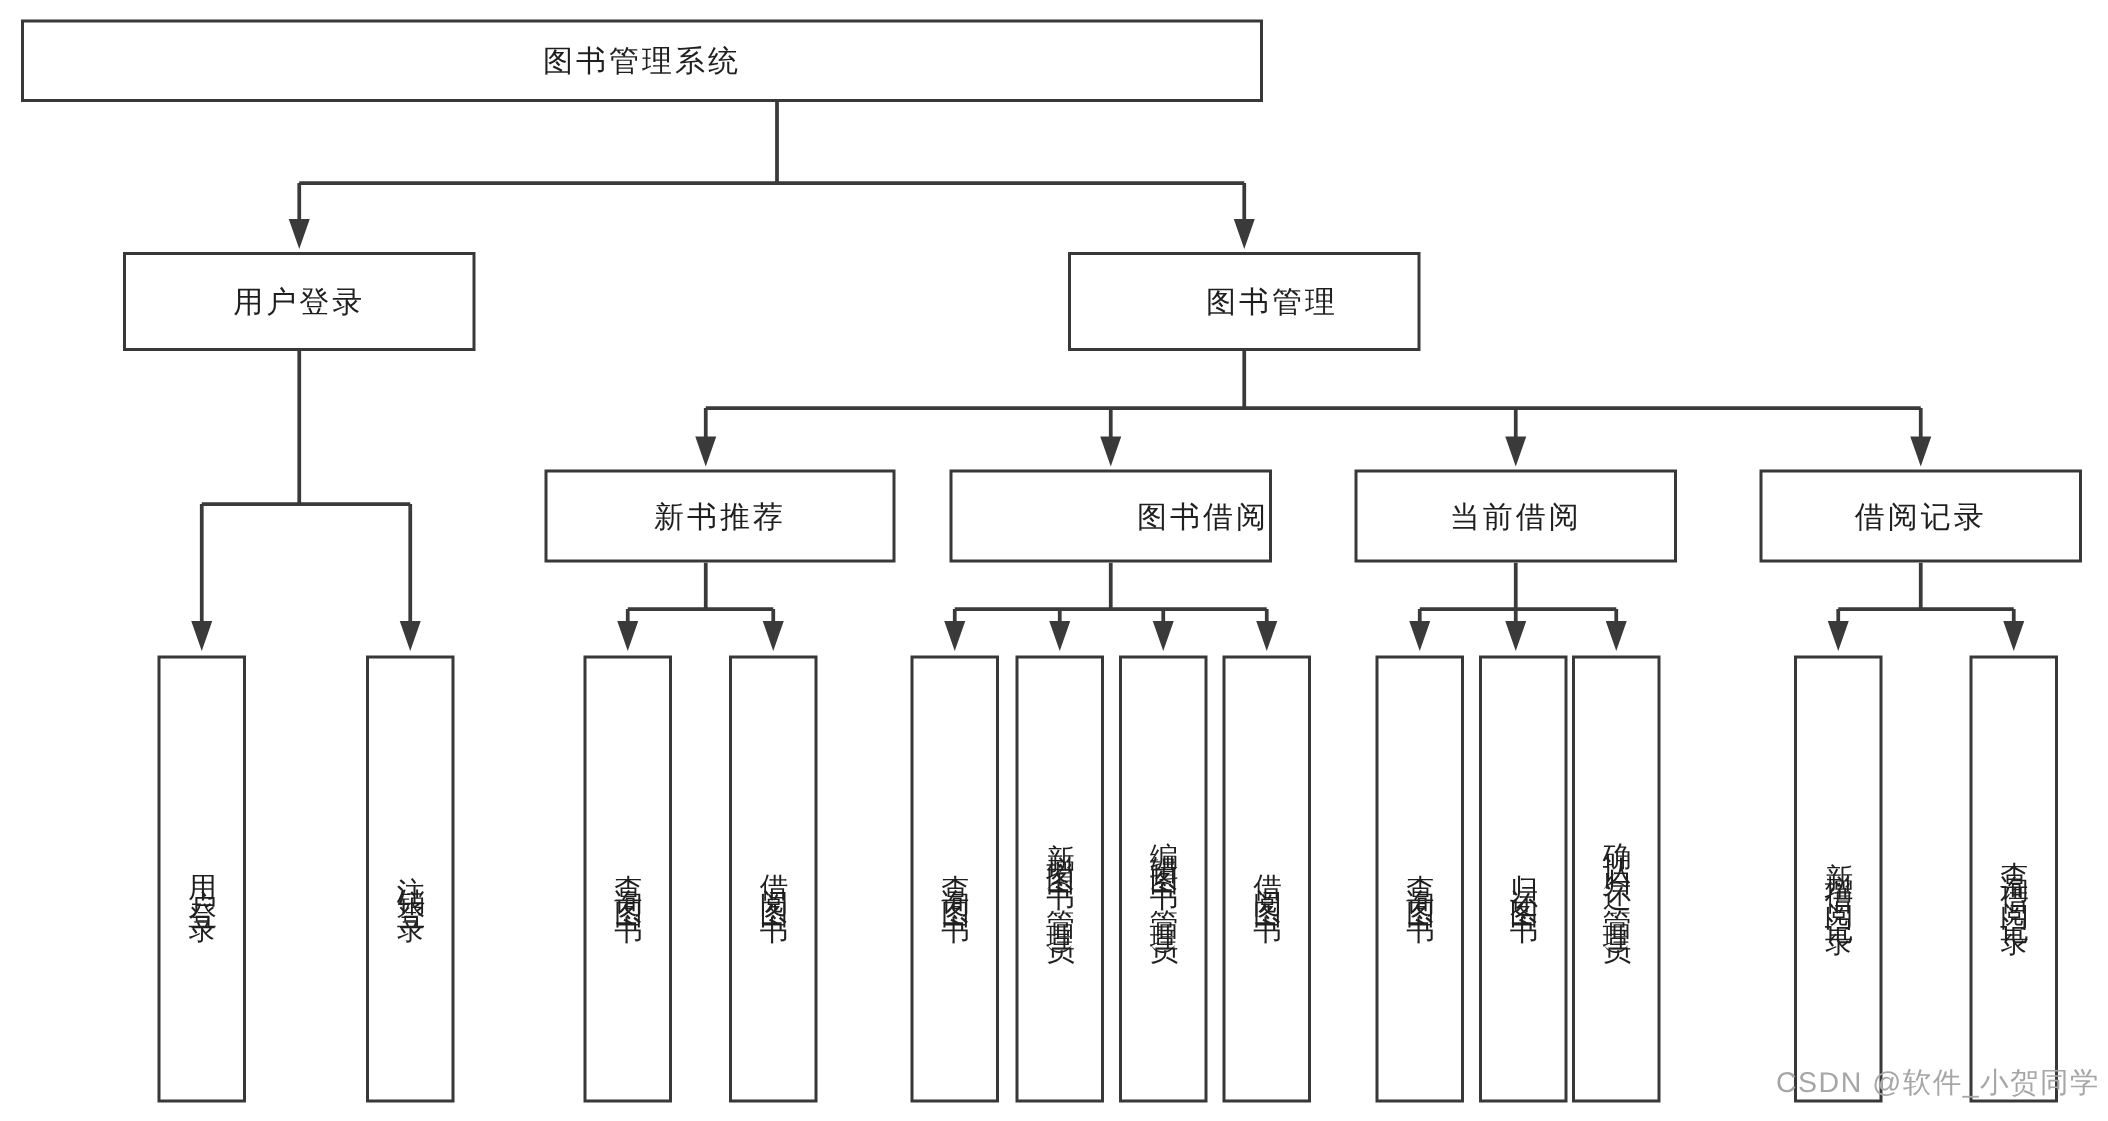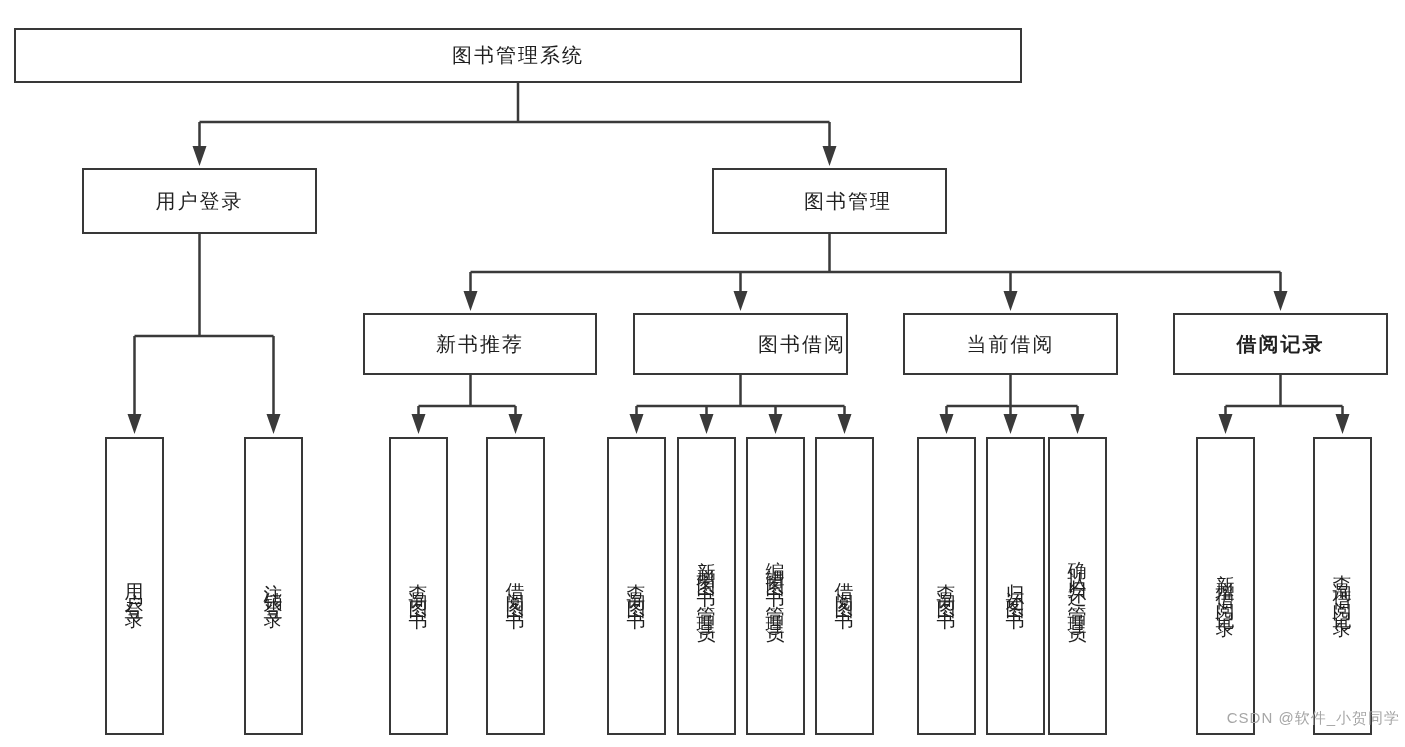--- a/index.html
+++ b/index.html
@@ -42,21 +42,21 @@
     writing-mode: vertical-rl;
     font-size: 19px;
     letter-spacing: 9px;
     line-height: 1;
     color: #1f1f1f;
   }
   .watermark {
     position: absolute;
     right: 5px;
     top: 709px;
-    font-size: 15px;
+    font-size: 19px;
     letter-spacing: 1px;
     color: #a6a6a6;
     white-space: nowrap;
   }
 </style>
 </head>
 <body>
 
 <div id="canvas">
 
@@ -96,41 +96,41 @@
              M699.5 414 L713.5 414 L706.5 434 Z
              M768.5 414 L782.5 414 L775.5 434 Z
              M837.5 414 L851.5 414 L844.5 434 Z
              M939.5 414 L953.5 414 L946.5 434 Z
              M1003.5 414 L1017.5 414 L1010.5 434 Z
              M1070.5 414 L1084.5 414 L1077.5 434 Z
              M1218.5 414 L1232.5 414 L1225.5 434 Z
              M1335.5 414 L1349.5 414 L1342.5 434 Z"></path>
   </svg>
 
-  <div class="hbox" style="left:14px; top:13px; width:1008px; height:55px;margin-top:15px;">
+  <div class="hbox" style="left:14px; top:13px; width:828px; height:55px;">
     <span>图书管理系统</span>
   </div>
 
   <div class="hbox" style="left:82px; top:168px; width:235px; height:66px;">
     <span>用户登录</span>
   </div>
   <div class="hbox" style="left:712px; top:168px; width:235px; height:66px;padding-left:37px;">
     <span>图书管理</span>
   </div>
 
   <div class="hbox" style="left:363px; top:313px; width:234px; height:62px;">
     <span>新书推荐</span>
   </div>
   <div class="hbox" style="left:633px; top:313px; width:215px; height:62px;justify-content:flex-end;">
     <span>图书借阅</span>
   </div>
   <div class="hbox" style="left:903px; top:313px; width:215px; height:62px;">
     <span>当前借阅</span>
   </div>
-  <div class="hbox" style="left:1173px; top:313px; width:215px; height:62px;font-weight:bold;">
+  <div class="hbox" style="left:1173px; top:313px; width:215px; height:62px;">
     <span>借阅记录</span>
   </div>
 
   <div class="vbox" style="left:105px; top:437px; width:59px; height:298px;">
     <span class="vlabel">用户登录</span>
   </div>
   <div class="vbox" style="left:244px; top:437px; width:59px; height:298px;">
     <span class="vlabel">注销登录</span>
   </div>
 

